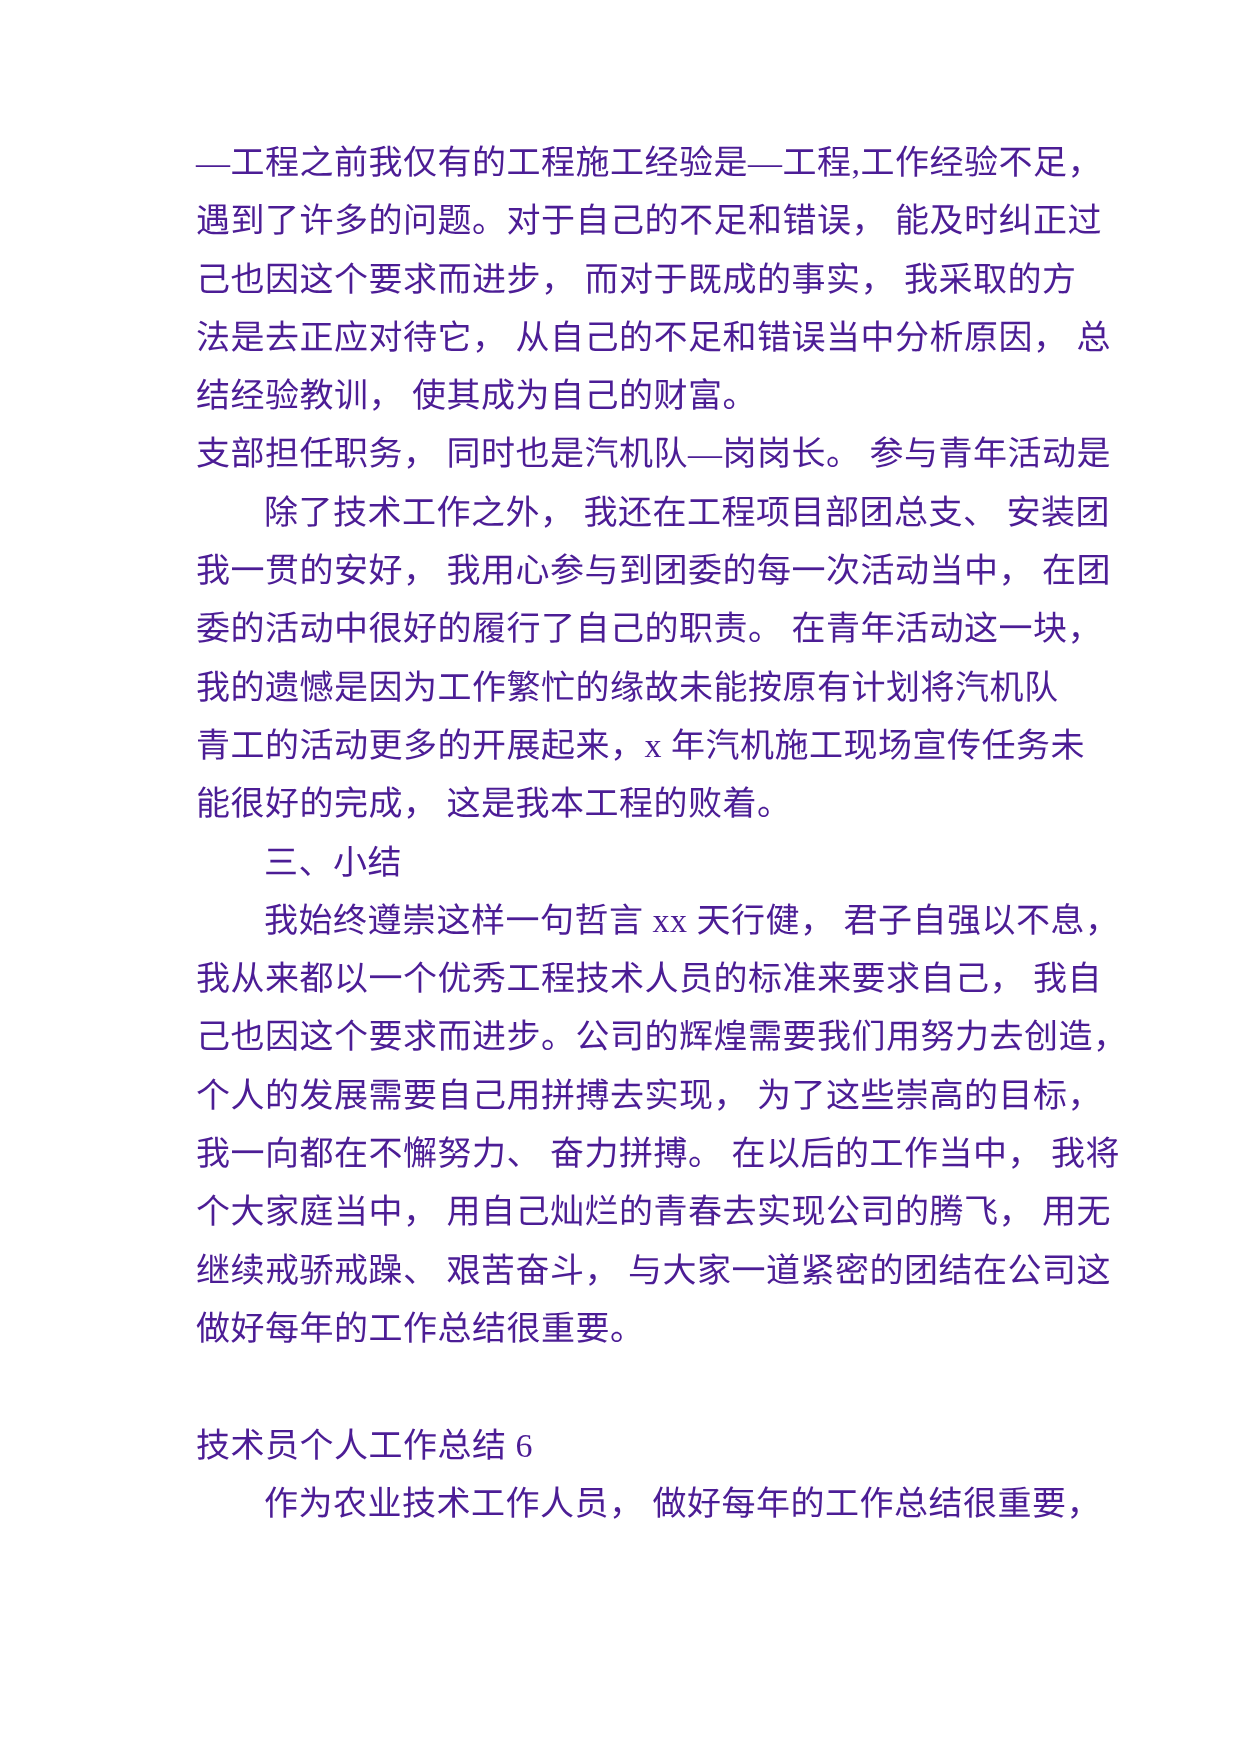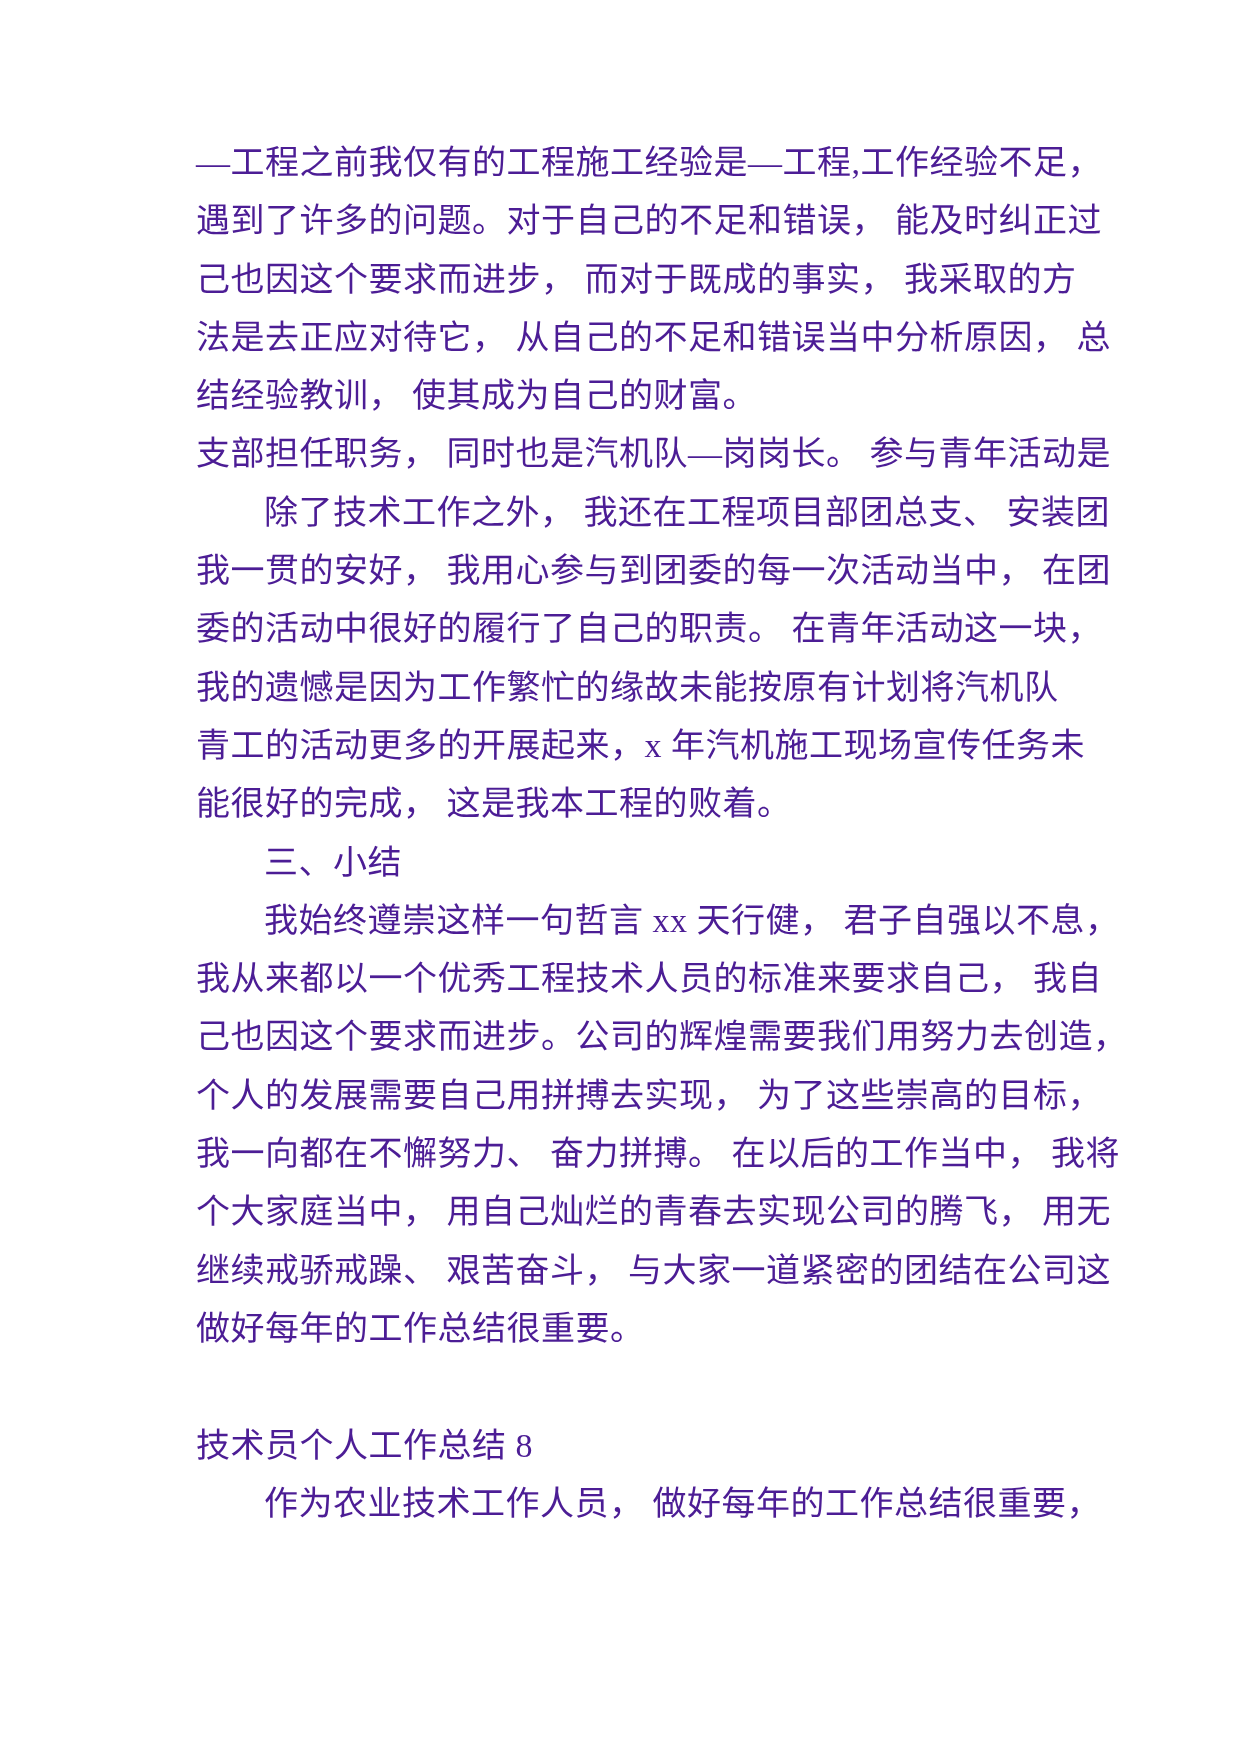--- a/index.html
+++ b/index.html
@@ -78,21 +78,21 @@
       <div class="line">个人的发展需要自己用拼搏去实现， 为了这些崇高的目标，</div>
       <div class="line">我一向都在不懈努力、 奋力拼搏。 在以后的工作当中， 我将</div>
       <div class="line">个大家庭当中， 用自己灿烂的青春去实现公司的腾飞， 用无</div>
       <div class="line">继续戒骄戒躁、 艰苦奋斗， 与大家一道紧密的团结在公司这</div>
       <div class="line">做好每年的工作总结很重要。</div>
     </div>
 
     <div class="line blank"></div>
 
     <div class="para">
-      <div class="line">技术员个人工作总结 8</div>
+      <div class="line">技术员个人工作总结 6</div>
     </div>
 
     <div class="para">
       <div class="line indent">作为农业技术工作人员， 做好每年的工作总结很重要，</div>
     </div>
 
   </div>
 </div>
 
 </body></html>

